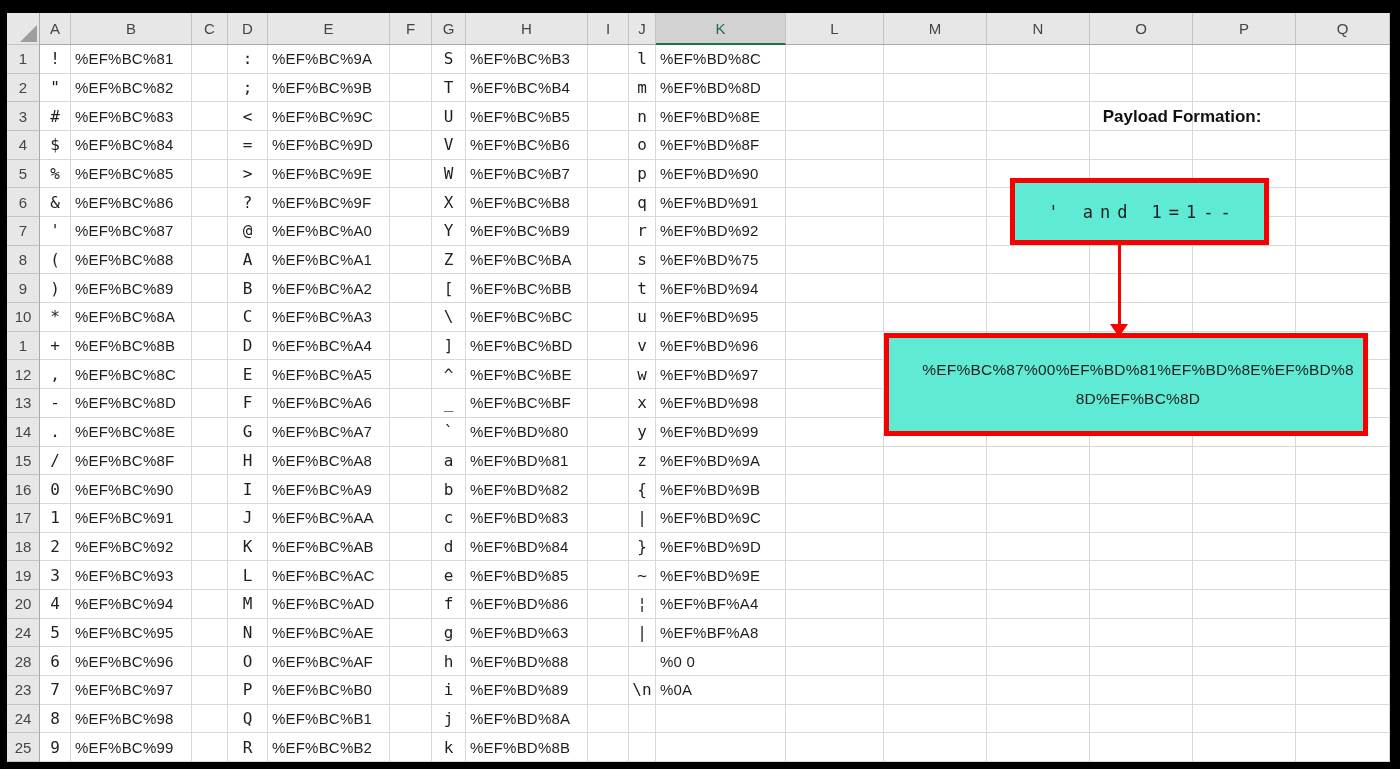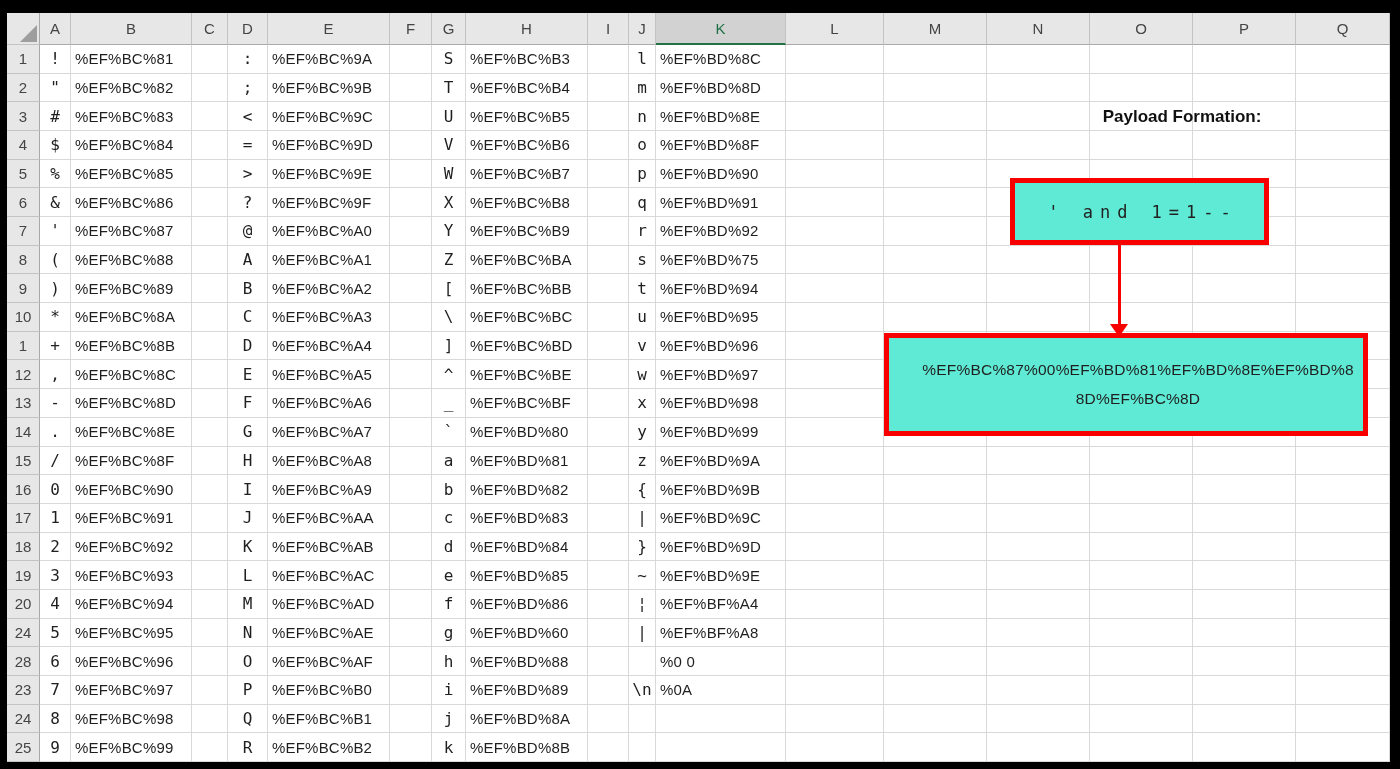--- a/index.html
+++ b/index.html
@@ -496,21 +496,21 @@
       <div class="cell"></div>
       <div class="cell"></div>
       <div class="hcell rowh">24</div>
       <div class="cell char">5</div>
       <div class="cell code">%EF%BC%95</div>
       <div class="cell"></div>
       <div class="cell char">N</div>
       <div class="cell code">%EF%BC%AE</div>
       <div class="cell"></div>
       <div class="cell char">g</div>
-      <div class="cell code">%EF%BD%60</div>
+      <div class="cell code">%EF%BD%63</div>
       <div class="cell"></div>
       <div class="cell char">|</div>
       <div class="cell code">%EF%BF%A8</div>
       <div class="cell"></div>
       <div class="cell"></div>
       <div class="cell"></div>
       <div class="cell"></div>
       <div class="cell"></div>
       <div class="cell"></div>
       <div class="hcell rowh">28</div>

